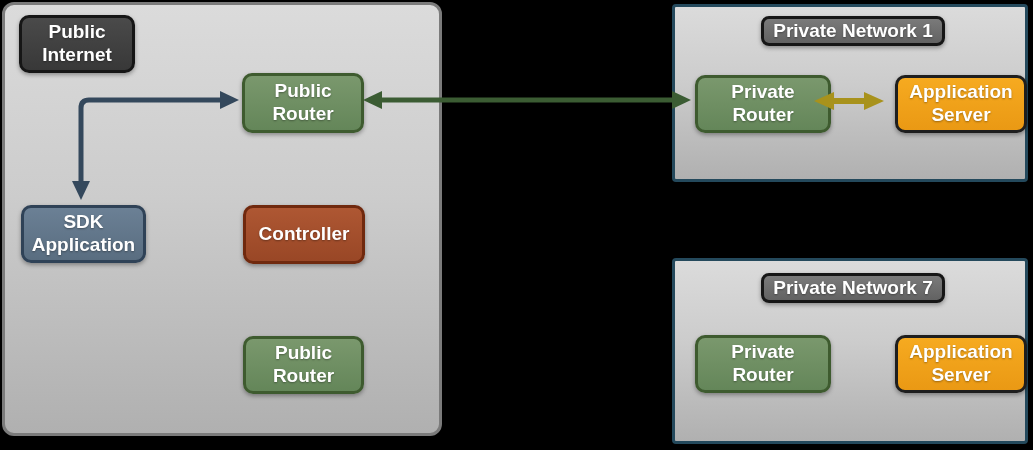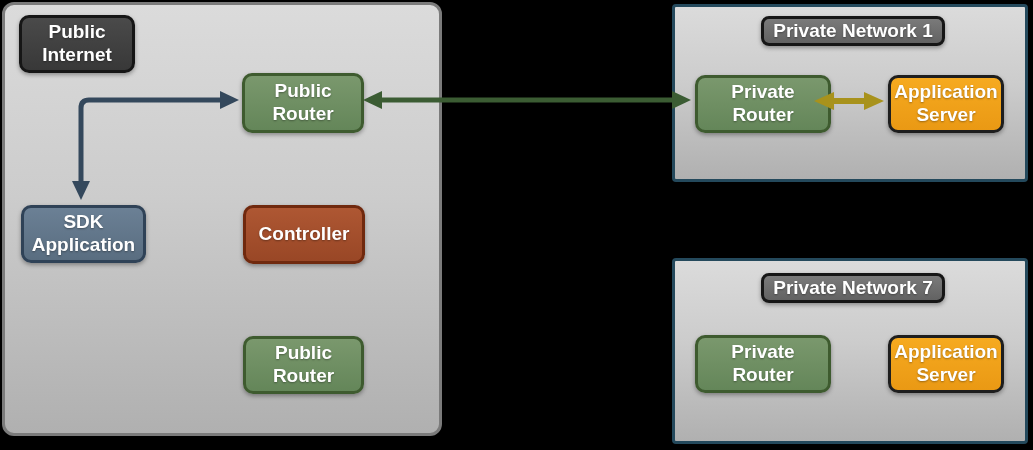--- a/index.html
+++ b/index.html
@@ -56,21 +56,21 @@
   .pos-badge-pi   { left: 14px;  top: 10px;  width: 116px; height: 58px; }
   .pos-pr-top     { left: 237px; top: 68px;  width: 122px; height: 60px; }
   .pos-sdk        { left: 16px;  top: 200px; width: 125px; height: 58px; justify-content: center; }
   .pos-controller { left: 238px; top: 200px; width: 122px; height: 59px; }
   .pos-pr-bottom  { left: 238px; top: 331px; width: 121px; height: 58px; }
 
   
   .pos-badge-pn   { left: 86px;  top: 9px;   width: 184px; height: 30px; border-radius: 8px; }
   .pos-badge-pn2  { top: 12px; }
   .pos-privrouter { left: 20px;  top: 68px;  width: 136px; height: 58px; }
-  .pos-appserver  { left: 213px; top: 68px;  width: 116px; height: 58px; }
+  .pos-appserver  { left: 220px; top: 68px;  width: 132px; height: 58px; }
   .pos-privrouter-2 { top: 74px; }
   .pos-appserver-2  { top: 74px; }
 
   .arrows {
     position: absolute;
     left: 0; top: 0;
     width: 1033px; height: 450px;
     pointer-events: none;
   }
 </style>

